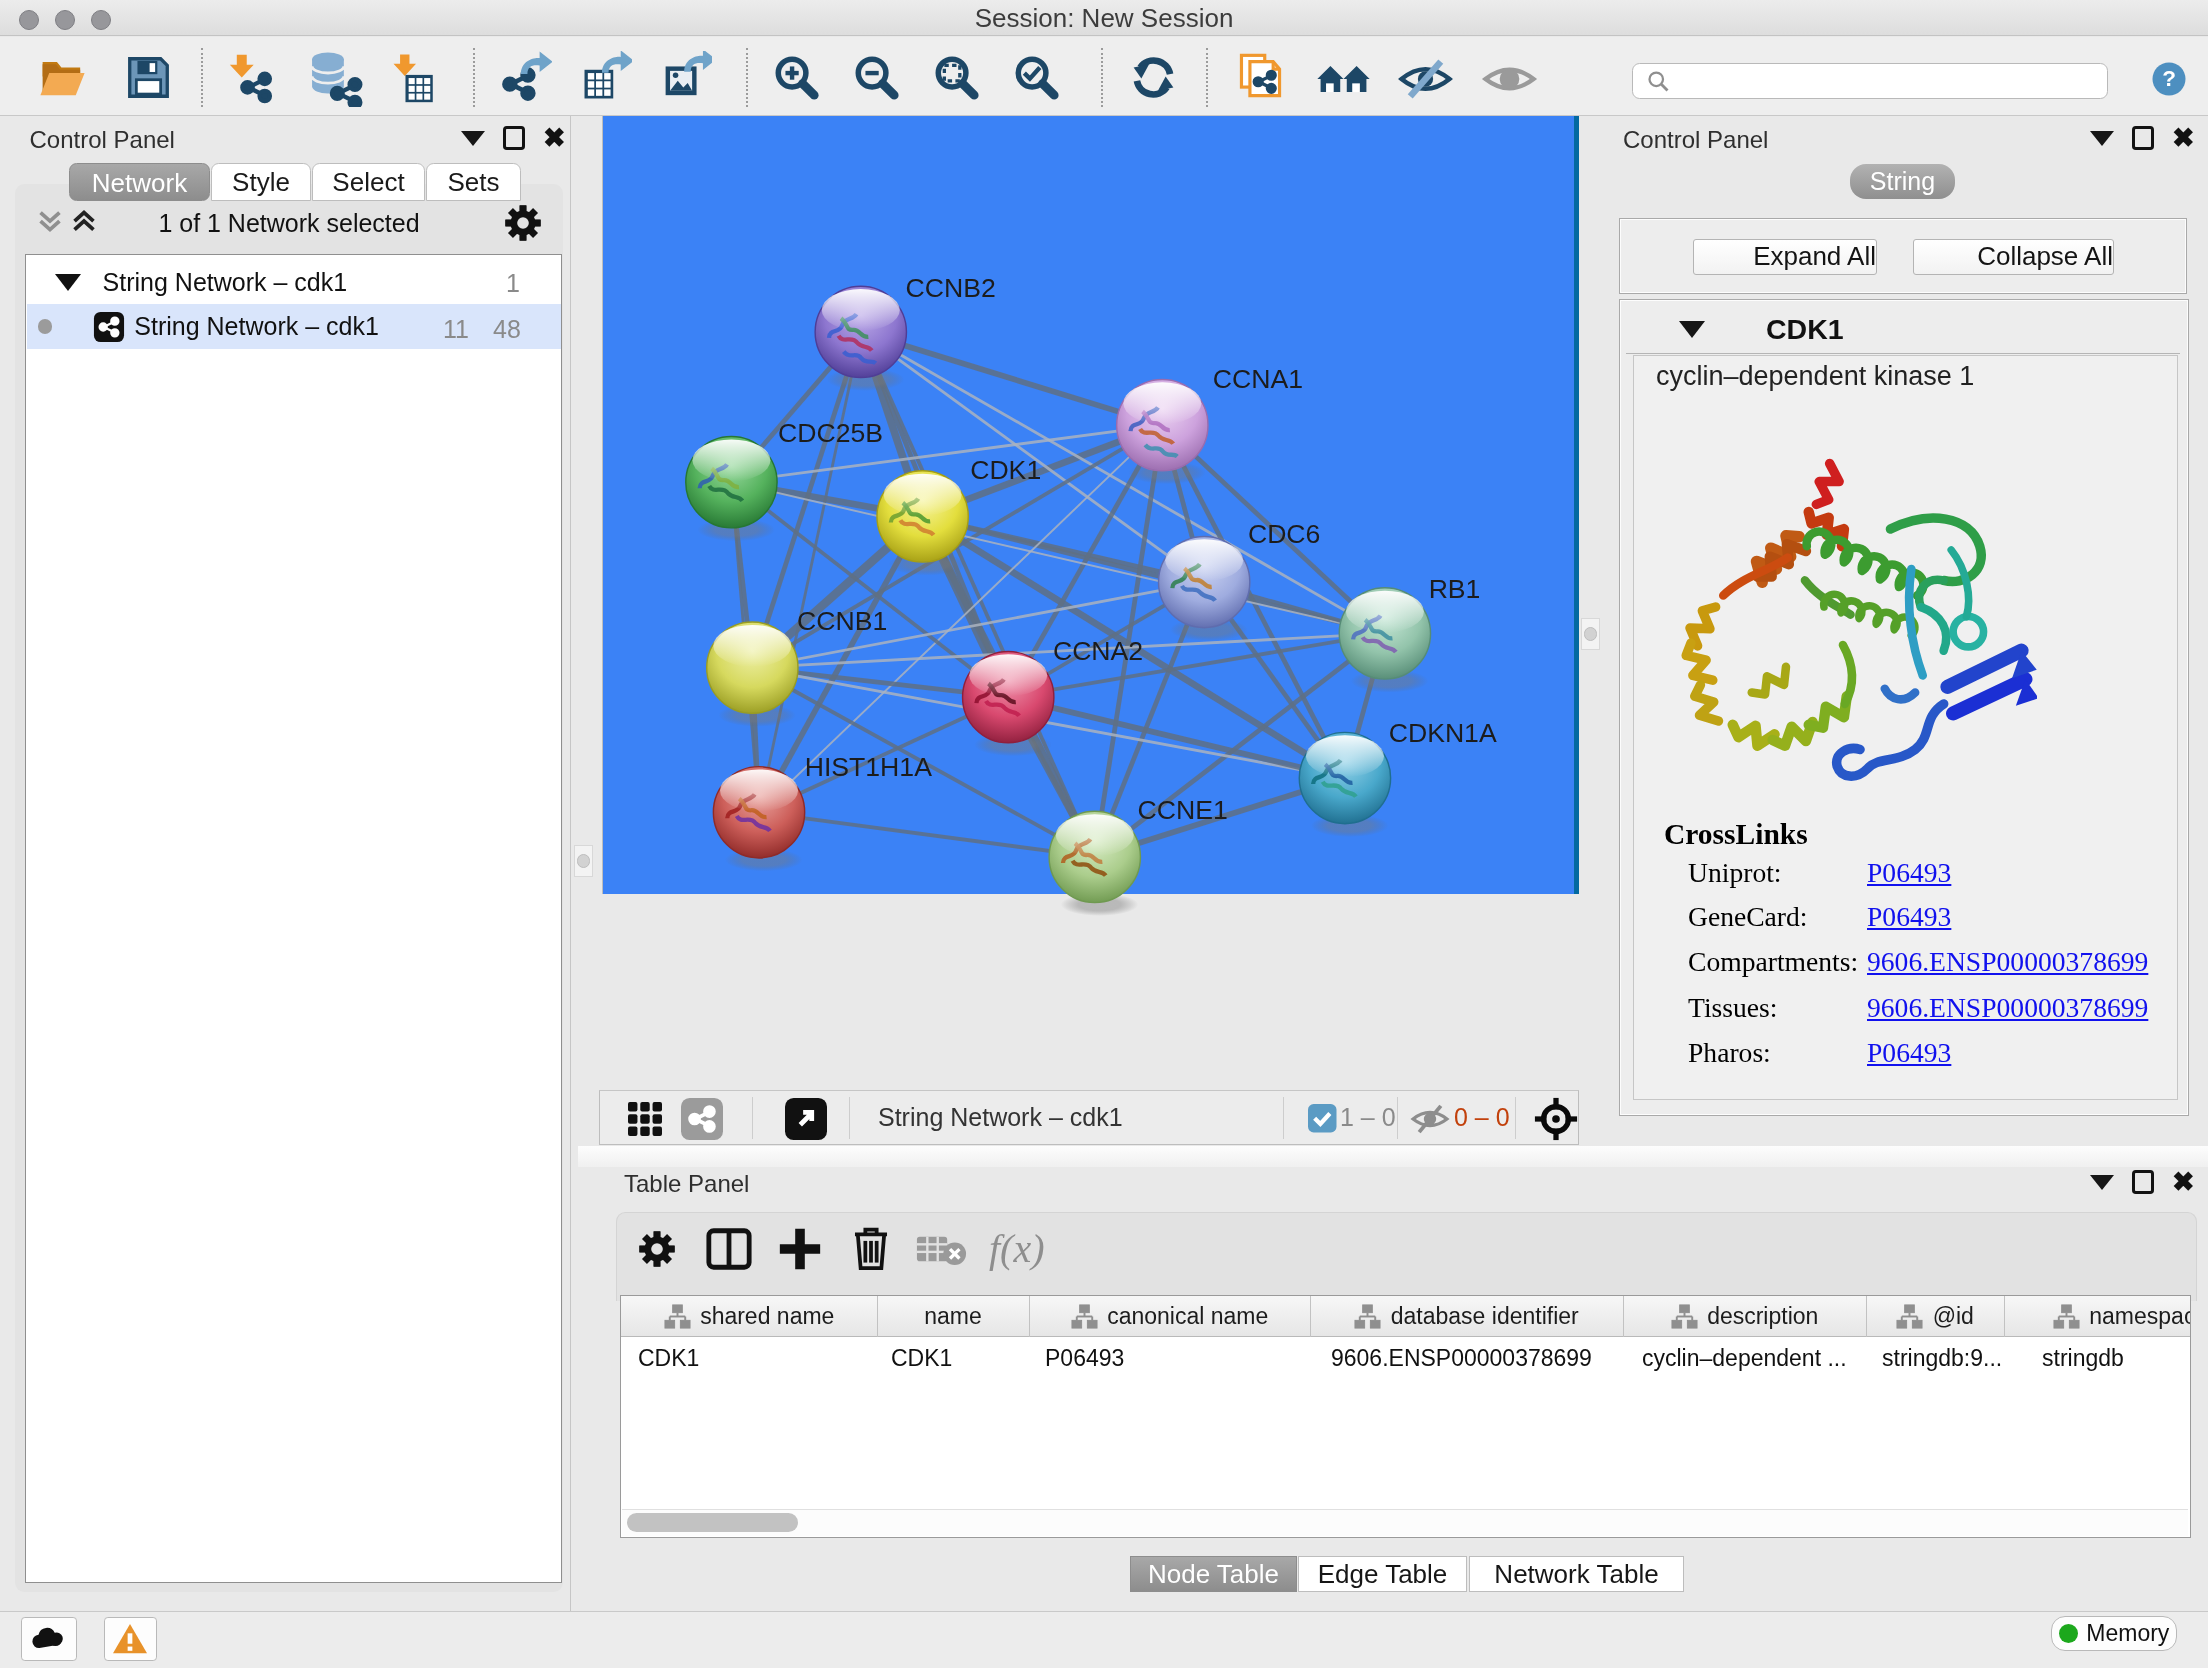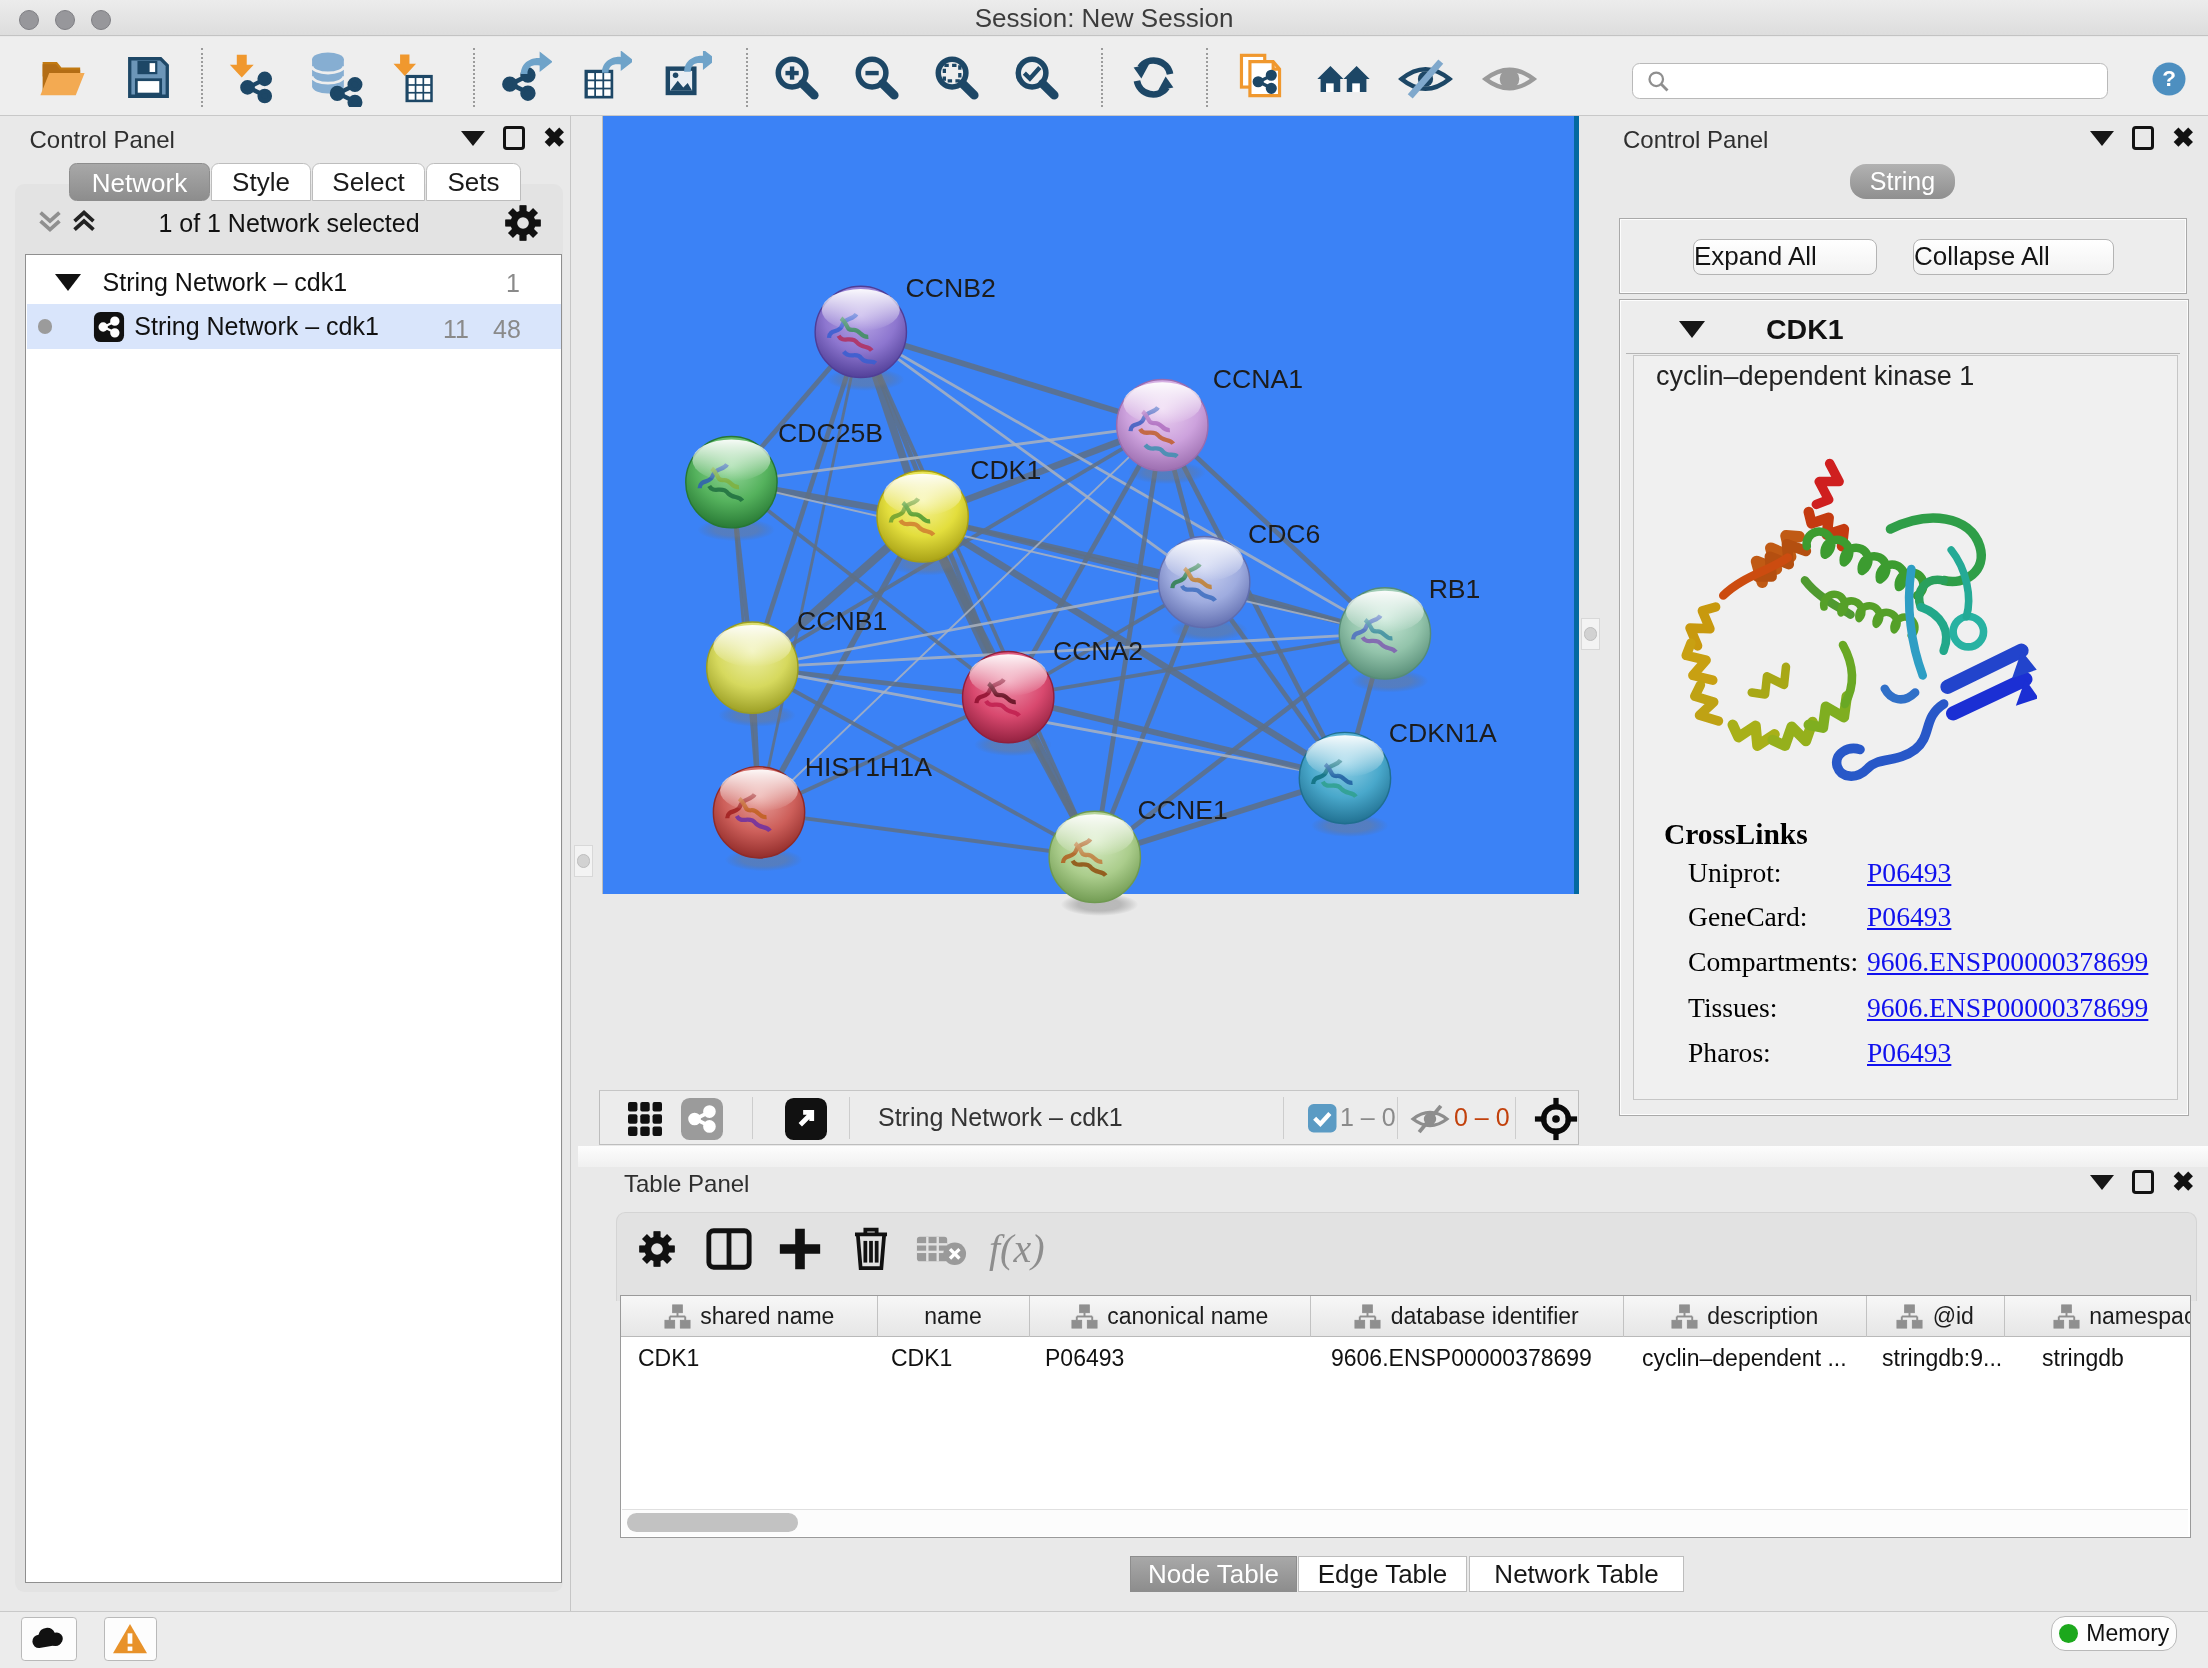--- a/index.html
+++ b/index.html
@@ -16,21 +16,21 @@
 .maxbox{width:22px;height:24px;border:3.3px solid #121212;border-radius:3.8px}
 .xmark{font-size:27px;font-weight:bold;color:#121212;line-height:24px}
 .tab{position:absolute;top:163px;height:38px;border:1px solid #bdbdbd;background:#fff;color:#1a1a1a;font-size:26px;text-align:center;border-radius:7.6px 7.6px 0 0;line-height:36px;z-index:3}
 .tabsel{background:linear-gradient(#a8a8a8,#8d8d8d);color:#fff;border-color:#8d8d8d;border-radius:7.6px;line-height:38px}
 .treerow{position:absolute;width:534px;height:44px;display:flex;align-items:center;font-size:25px;color:#111}
 .selrow{background:#d9e5fb}
 .badge{position:absolute;color:#8a8a8a;font-size:25px}
 #nettb{left:599px;top:1090px;width:980px;height:55px;background:#ececec;border:1px solid #bdbdbd;border-top-color:#c6c6c6}
 .ntsep{position:absolute;top:5.7px;width:0;height:42px;border-left:1.9px solid #cdcdcd}
 .rbox{position:absolute;border:1.9px solid #a9a9a9;background:#ededed;box-shadow:inset 0 0 0 1px #fdfdfd}
-.btn{position:absolute;background:linear-gradient(#ffffff,#f2f2f2);border:1.9px solid #b4b4b4;border-radius:8px;font-size:26px;color:#141414;text-align:left}
+.btn{position:absolute;background:linear-gradient(#ffffff,#f2f2f2);border:1.9px solid #b4b4b4;border-radius:3px;font-size:26px;color:#141414;text-align:right}
 .serif{font-family:"Liberation Serif",serif}
 .link{color:#1111ee;text-decoration:underline}
 #tpbar{left:616px;top:1212px;width:1581px;height:89px;background:#e2e2e2;border:1px solid #d4d4d4;border-radius:9.5px 9.5px 0 0;border-bottom:none}
 #tbl{left:620px;top:1295px;width:1571px;height:243px;background:#fff;border:1.9px solid #9a9a9a;overflow:hidden}
 #thead{position:absolute;left:0;top:0;width:100%;height:41px;background:linear-gradient(#f7f7f7,#e6e6e6);border-bottom:1px solid #b9b9b9}
 .th{position:absolute;top:0;height:41px;font-size:23px;color:#1c1c1c;display:flex;align-items:center;justify-content:center}
 .thsep{position:absolute;top:0;width:0;height:41px;border-left:1px solid #c2c2c2}
 .td{position:absolute;top:43px;height:38px;font-size:23px;color:#111;display:flex;align-items:center}
 .seg{position:absolute;top:1556px;height:36px;border:1px solid #bdbdbd;background:#fff;font-size:26px;color:#161616;text-align:center;line-height:34px}
 .segsel{background:linear-gradient(#a8a8a8,#8d8d8d);color:#fff;border-color:#8d8d8d}

